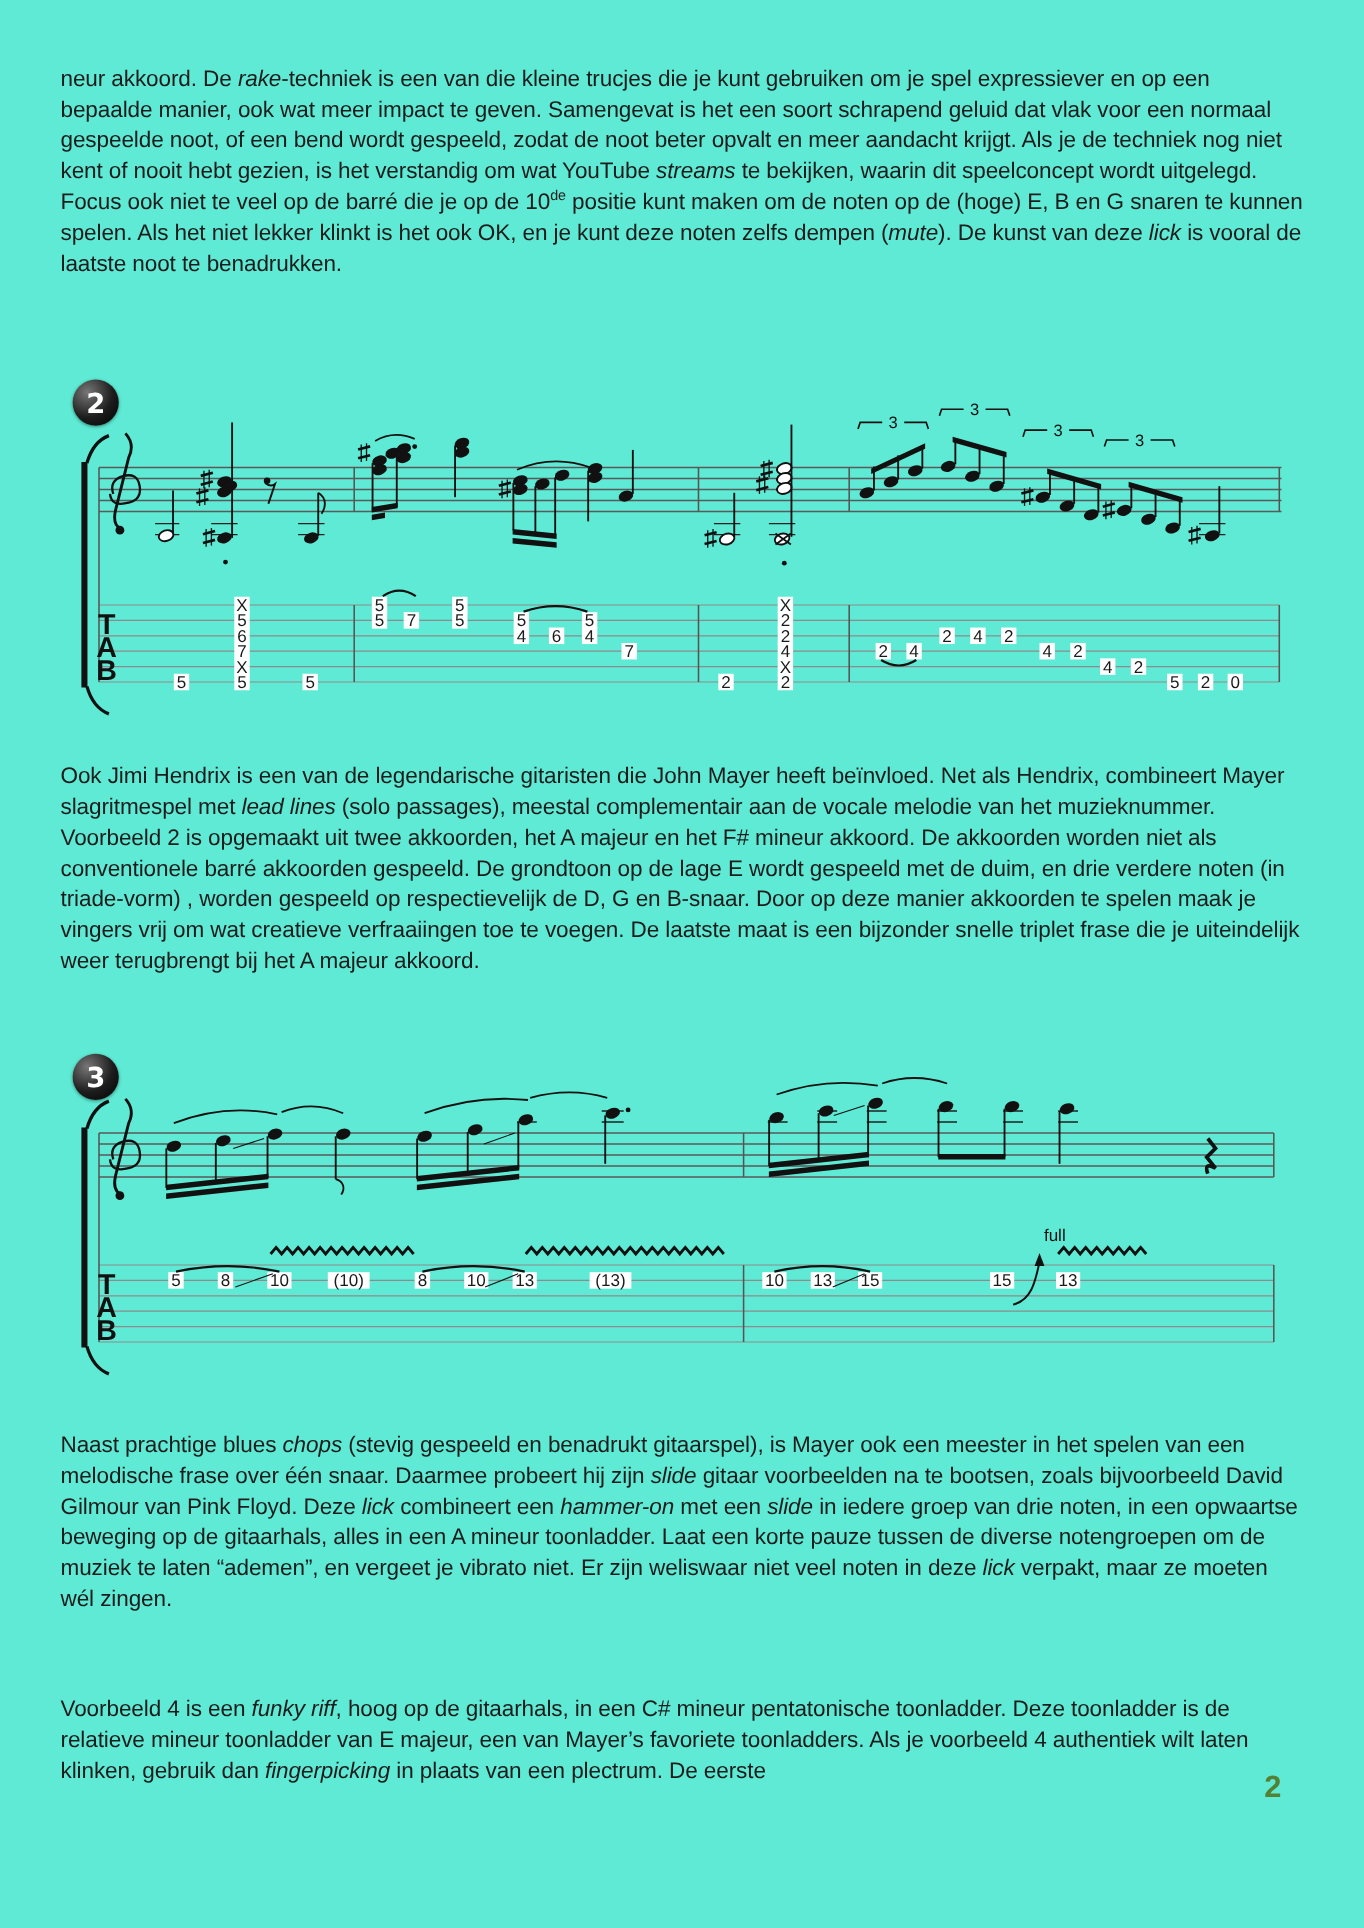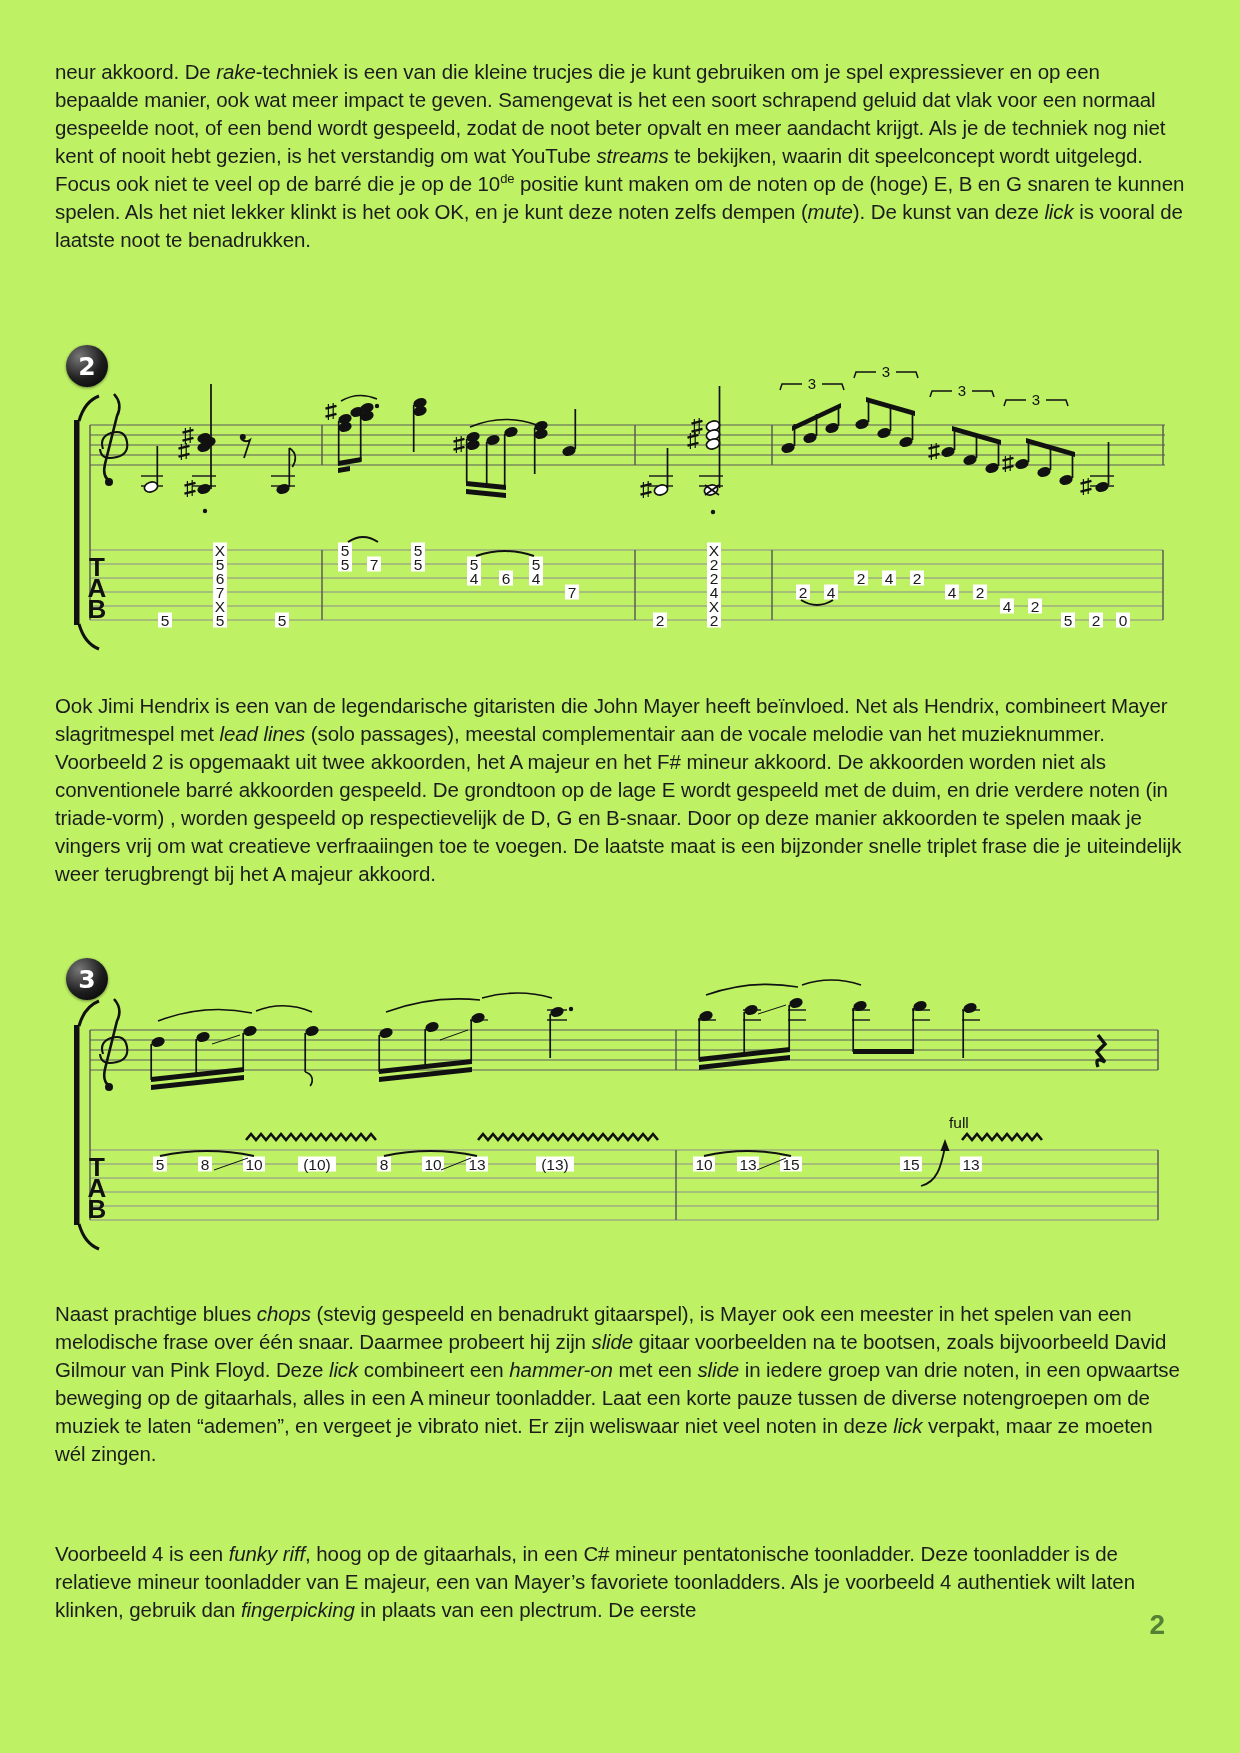--- a/index.html
+++ b/index.html
@@ -1,17 +1,17 @@
 <!DOCTYPE html>
 <html><head>
 <meta charset="utf-8">
 <style>
   html,body{margin:0;padding:0;background:#e8e8e8;}
   .page{
-    position:relative;width:1240px;height:1753px;background:#bef264;
+    position:relative;width:1240px;height:1753px;background:#5eead4;
     font-family:"Liberation Sans",sans-serif;overflow:hidden;margin:0 auto;
   }
   .para{
     position:absolute;left:55px;width:1133px;
     font-size:20.5px;line-height:28px;color:#1c1c1c;letter-spacing:-0.1px;
     text-align:left;
   }
   .para i{font-style:italic;}
   .para sup{font-size:13px;line-height:0;}
   .badge{

